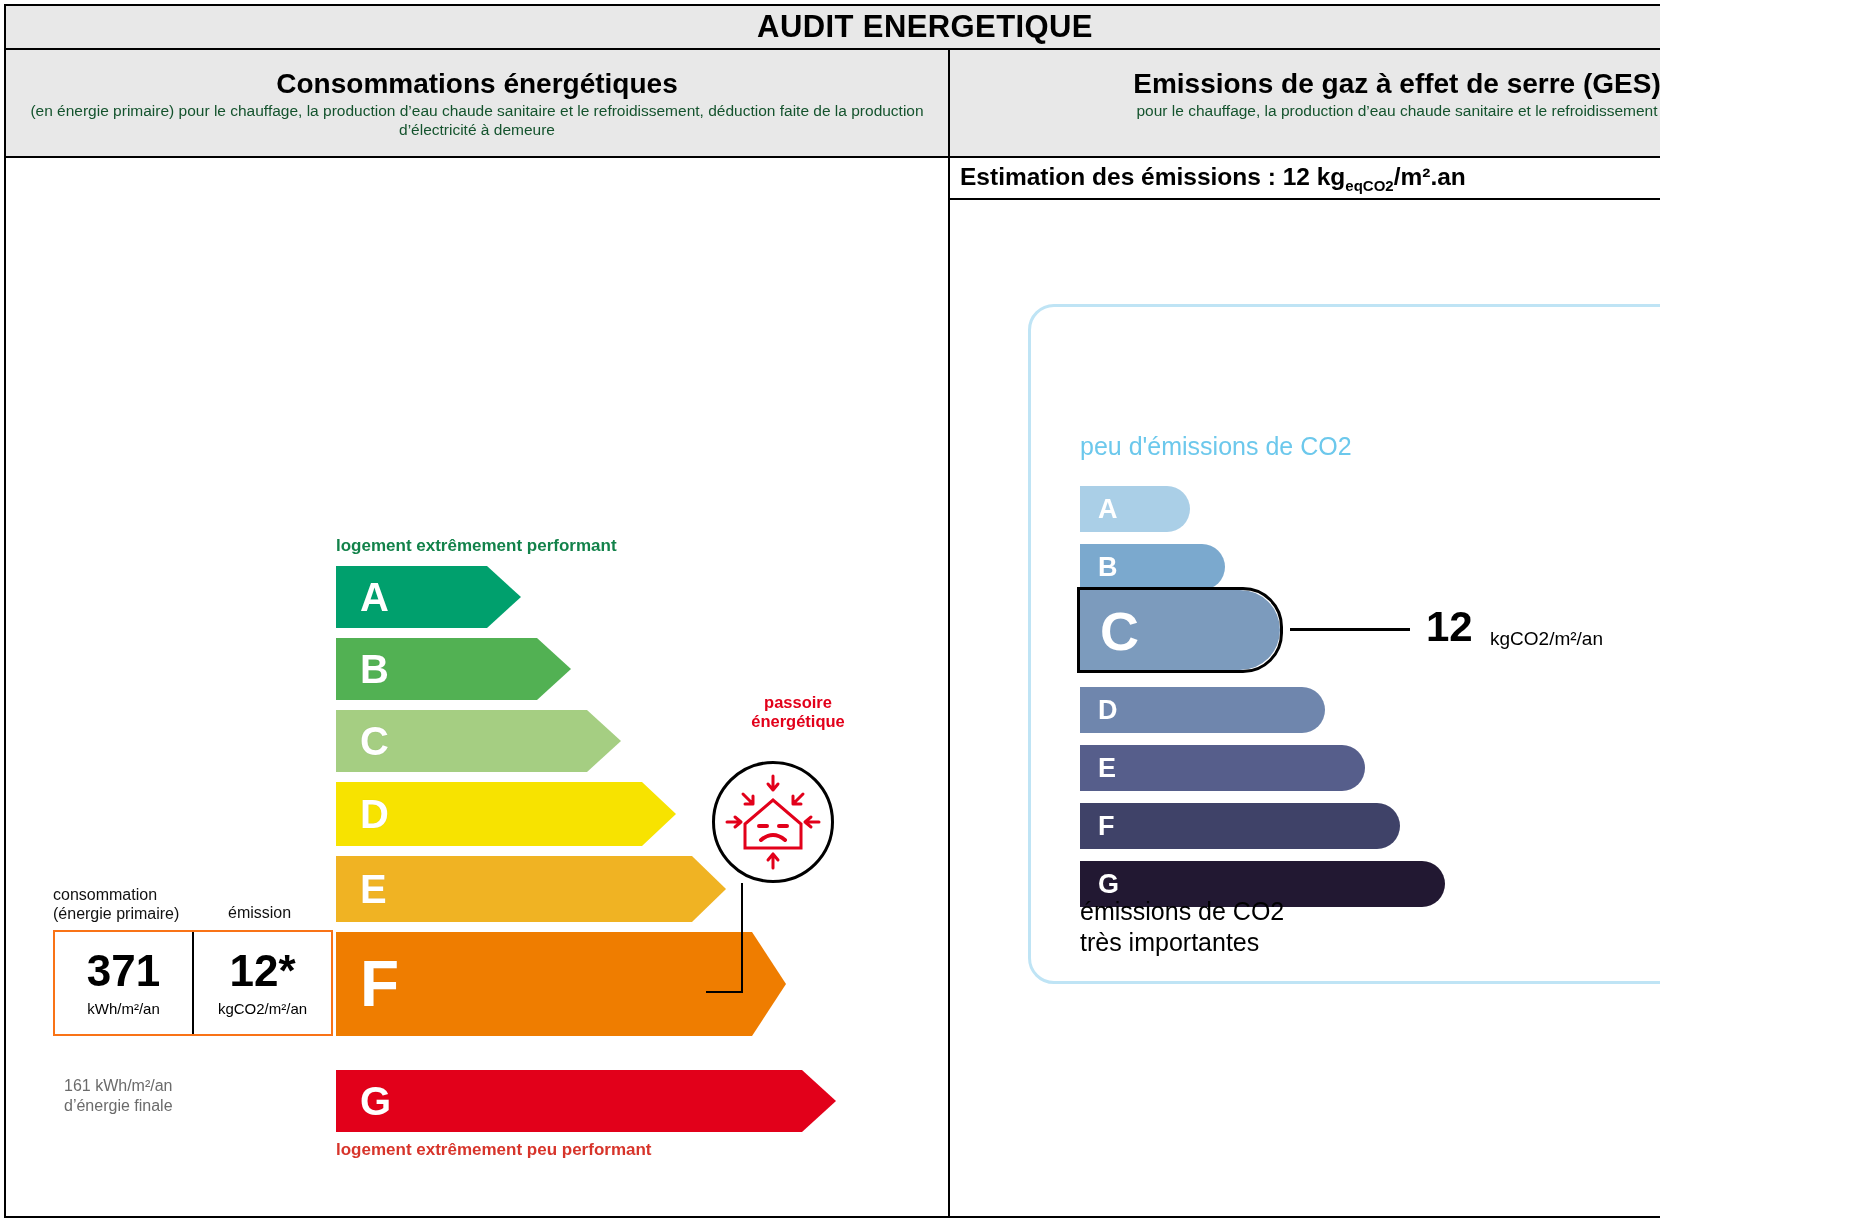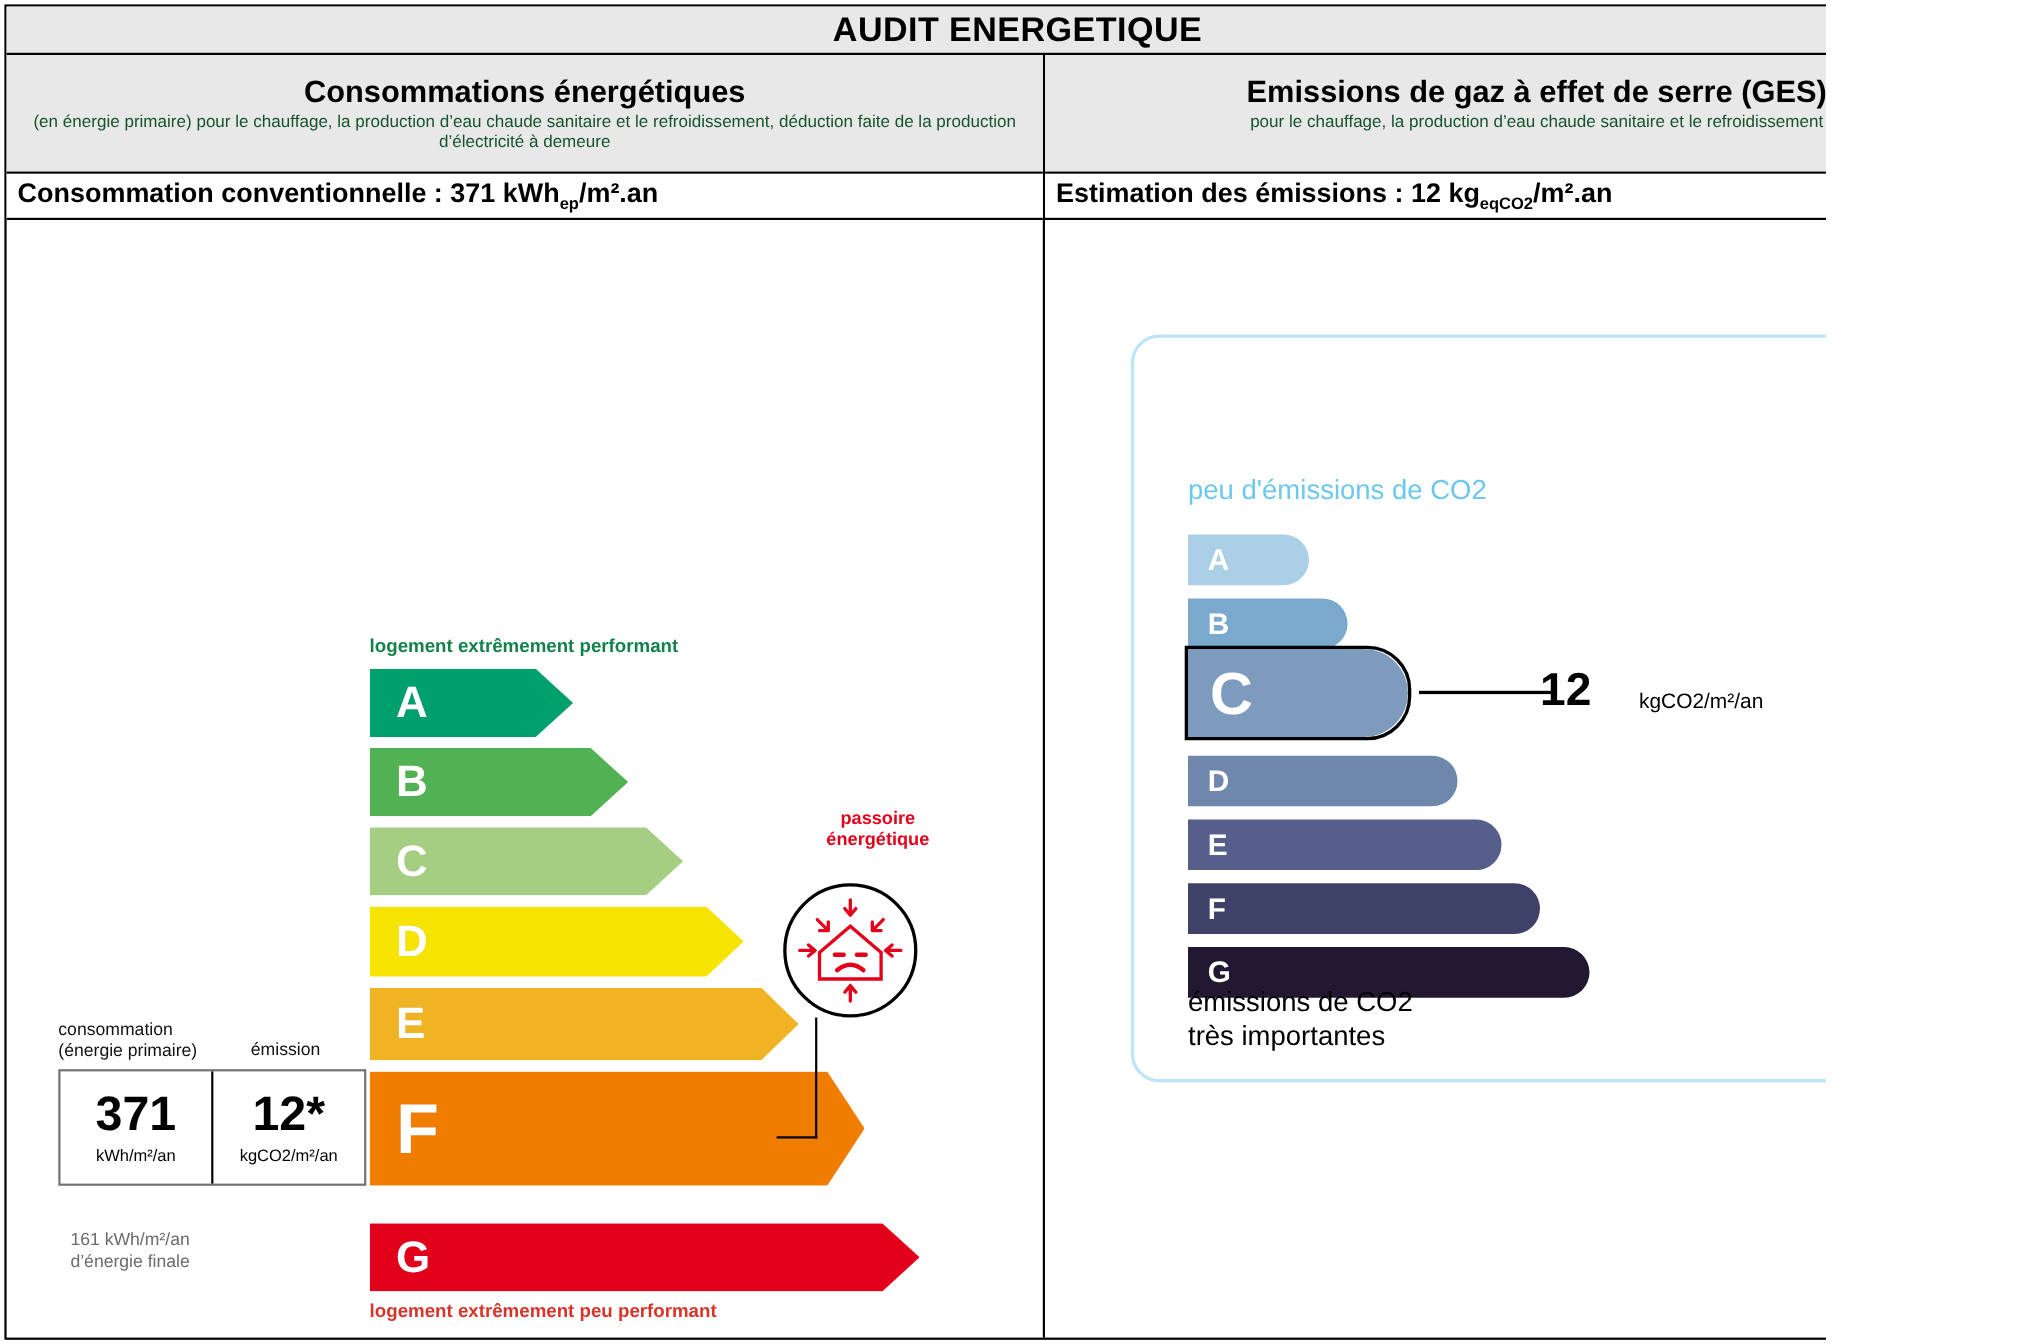--- a/index.html
+++ b/index.html
@@ -157,21 +157,21 @@
   .emis-label {
     position: absolute;
     left: 222px; top: 746px;
     font-size: 16px;
     color: #111;
   }
   .valbox {
     position: absolute;
     left: 47px; top: 772px;
     width: 280px; height: 106px;
-    border: 2px solid #737373;
+    border: 2px solid #f97316;
     background: #fff;
     display: flex;
   }
   .valbox .cell {
     flex: 1;
     display: flex;
     flex-direction: column;
     align-items: center;
     justify-content: center;
   }
@@ -263,23 +263,20 @@
     </div>
 
     <div class="cols">
 
       <div class="col-left">
         <div class="sect-head">
           <h2>Consommations énergétiques</h2>
           <div class="sub">(en énergie primaire) pour le chauffage, la production d’eau chaude sanitaire et le refroidissement, déduction faite de la production d’électricité à demeure</div>
         </div>
 
-        <div class="value-bar">
-          <span class="v"><span>Consommation conventionnelle : 371 kWh</span><sub>ep</sub><span>/m².an</span></span>
-        </div>
 
         <div class="body-area">
           <div class="dpe">
 
             <div class="dpe-label-top">logement extrêmement performant</div>
 
             <div class="arrow" style="left:330px; top:408px; width:185px; height:62px;">
               <div class="arrow-shape" style="background:#00a06d;"></div>
               <div class="letter">A</div>
             </div>
@@ -384,21 +381,21 @@
           </div>
 
           <div class="ges-bar" style="left:130px; top:344px; width:145px; background:#7ba9ce;">
             <span class="gl">B</span>
           </div>
 
           <div class="ges-bar" style="left:130px; top:390px; width:200px; height:80px; background:#7c9bbd; border-radius:0 42px 42px 0;"></div>
           <div class="ges-highlight" style="left:127px; top:387px; width:206px; height:86px;"></div>
           <span class="ges-c-letter" style="left:150px; top:404px;">C</span>
           <div class="ges-line" style="left:340px; top:428px; width:120px;"></div>
-          <span class="ges-value" style="left:450px; top:406px;">12</span>
+          <span class="ges-value" style="left:476px; top:406px;">12</span>
           <span class="ges-unit" style="left:540px; top:428px;">kgCO2/m²/an</span>
 
           <div class="ges-bar" style="left:130px; top:487px; width:245px; background:#6f86ad;">
             <span class="gl">D</span>
           </div>
 
           <div class="ges-bar" style="left:130px; top:545px; width:285px; background:#565e8b;">
             <span class="gl">E</span>
           </div>
 

